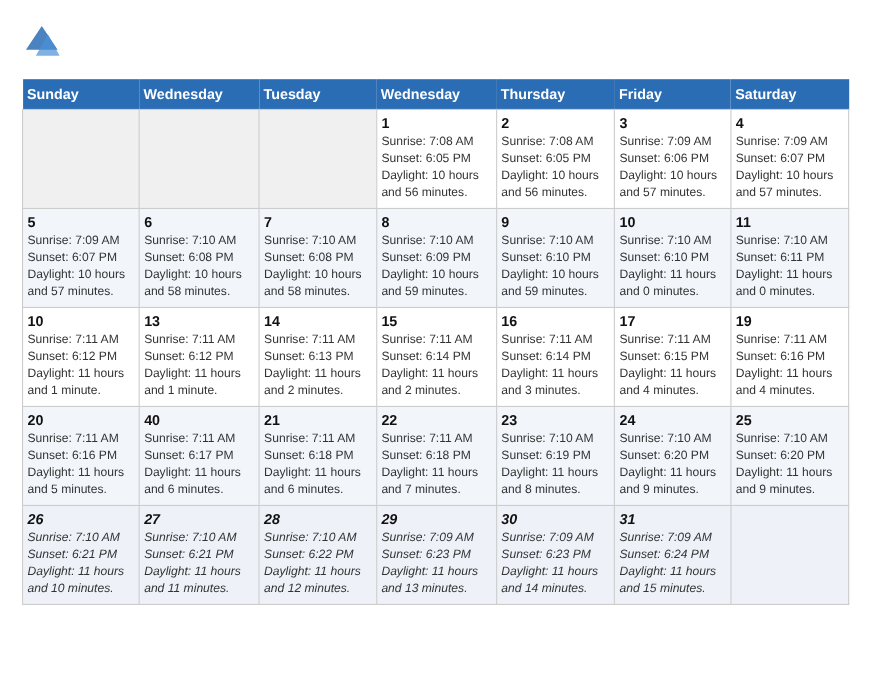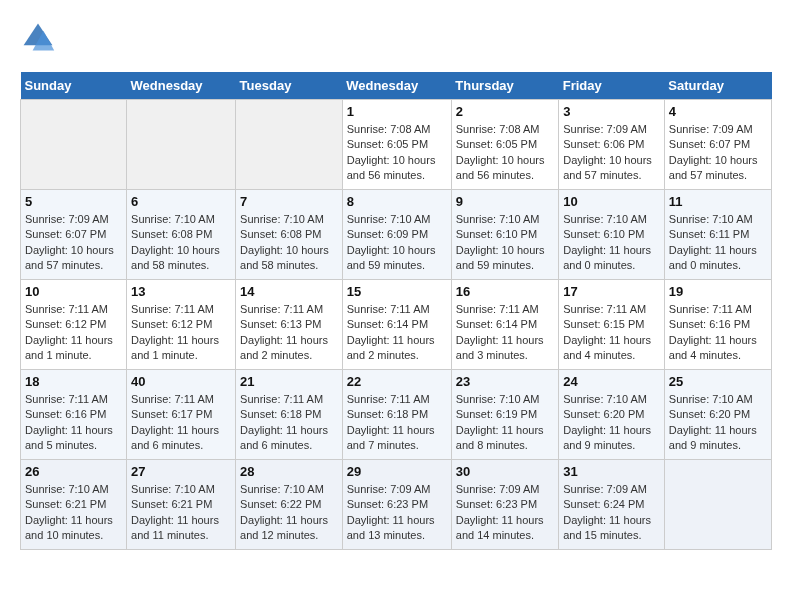--- a/index.html
+++ b/index.html
@@ -84,20 +84,21 @@
       background-color: #f2f6fb;
     }
     tr:nth-child(odd) td {
       background-color: #ffffff;
     }
     td.empty {
       background-color: #f0f0f0 !important;
     }
     .last-row td {
       background-color: #eef2f8 !important;
+      font-style: italic;
     }
   </style>
 </head>
 <body>
 
 <div class="header">
   <div class="logo">
     <svg class="logo-icon" viewBox="0 0 40 40">
       <polygon points="20,4 36,28 4,28" fill="#2a6db5" opacity="0.85"></polygon>
       <polygon points="26,12 38,34 14,34" fill="#4a90d9" opacity="0.7"></polygon>
@@ -240,21 +241,21 @@
         </td>
         <td>
           <div class="day-num">19</div>
           <div class="day-info" style="white-space: pre-line;">Sunrise: 7:11 AM
 Sunset: 6:16 PM
 Daylight: 11 hours and 4 minutes.</div>
         </td>
       </tr>
       <tr>
         <td>
-          <div class="day-num">18</div>
+          <div class="day-num">20</div>
           <div class="day-info" style="white-space: pre-line;">Sunrise: 7:11 AM
 Sunset: 6:16 PM
 Daylight: 11 hours and 5 minutes.</div>
         </td>
         <td>
           <div class="day-num">40</div>
           <div class="day-info" style="white-space: pre-line;">Sunrise: 7:11 AM
 Sunset: 6:17 PM
 Daylight: 11 hours and 6 minutes.</div>
         </td>

